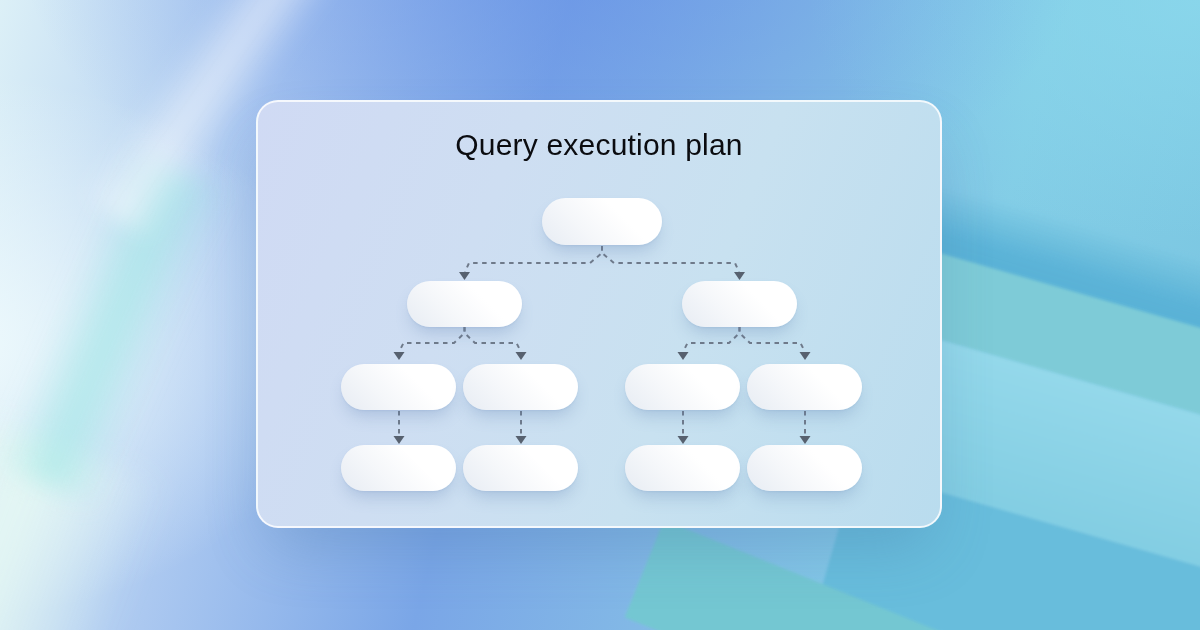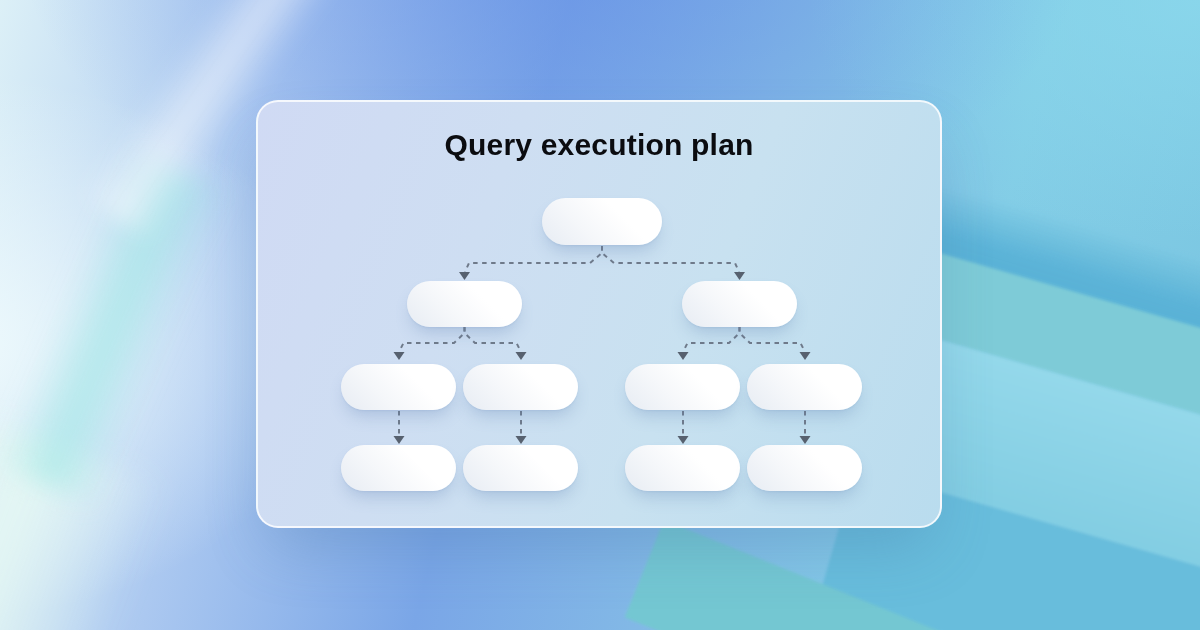--- a/index.html
+++ b/index.html
@@ -37,21 +37,21 @@
   .card{
     position:absolute;left:256px;top:100px;width:686px;height:428px;
     border-radius:22px;
     border:2px solid rgba(255,255,255,0.8);
     background:linear-gradient(112deg,#d0daf4 0%,#cedef2 32%,#c8e1f0 62%,#b9dcee 100%);
     box-shadow:0 30px 60px -12px rgba(70,115,165,0.30);
     box-sizing:border-box;
   }
   .card-title{
     margin:0;padding-top:26px;text-align:center;
-    font-size:30px;font-weight:700;letter-spacing:.2px;color:#0b0c10;
+    font-size:30px;font-weight:400;letter-spacing:.2px;color:#0b0c10;
   }
   
   .diagram{position:absolute;inset:0;}
   .connectors{position:absolute;left:0;top:0;}
   .dash{stroke:#6f7a8a;stroke-width:2;fill:none;stroke-dasharray:4.5 4.5;stroke-linejoin:round;}
   .arw{fill:#57616f;}
   .node{
     position:absolute;width:115px;height:46px;border-radius:23px;
     background:linear-gradient(45deg,#e7ecf3 0%,#f5f7fa 35%,#ffffff 65%);
     box-shadow:0 10px 16px -4px rgba(96,130,180,0.30),0 1px 2px rgba(96,130,180,0.12);

